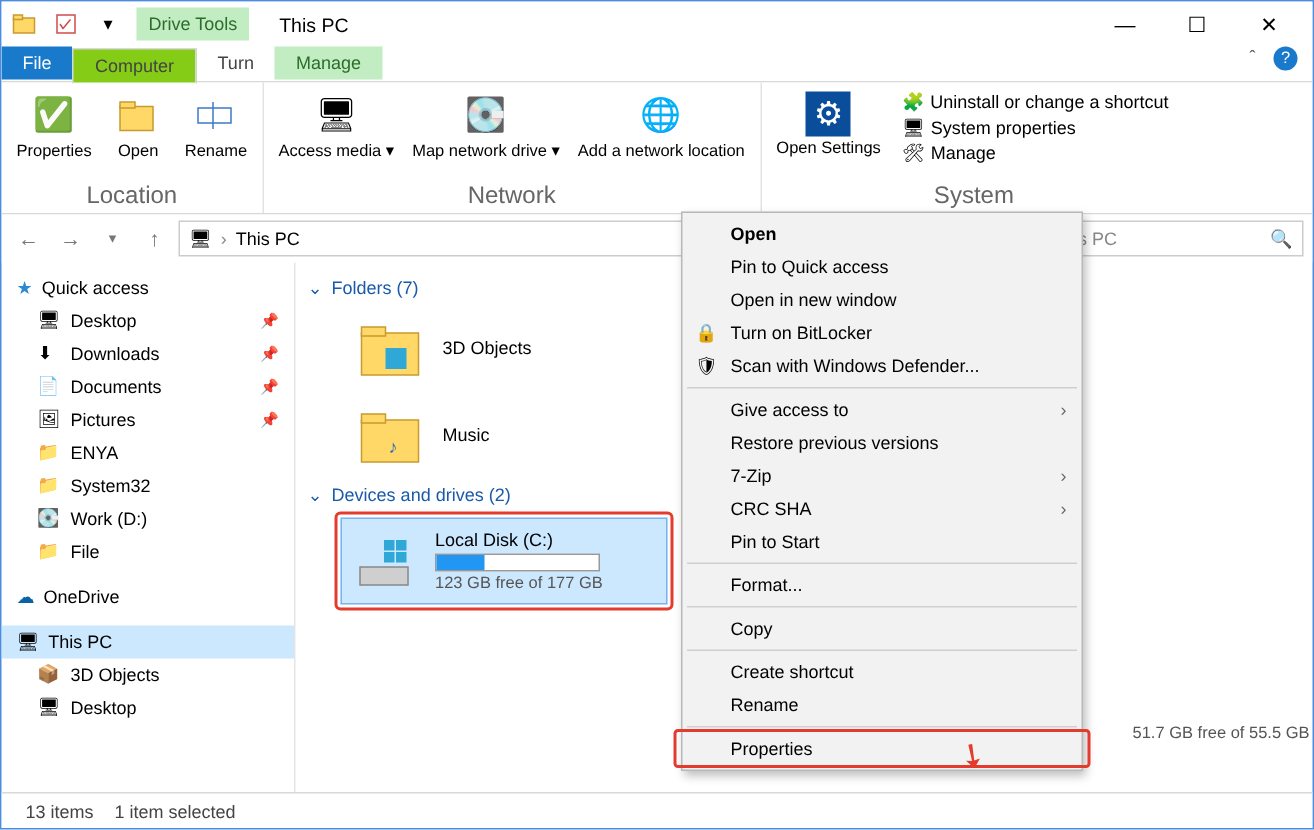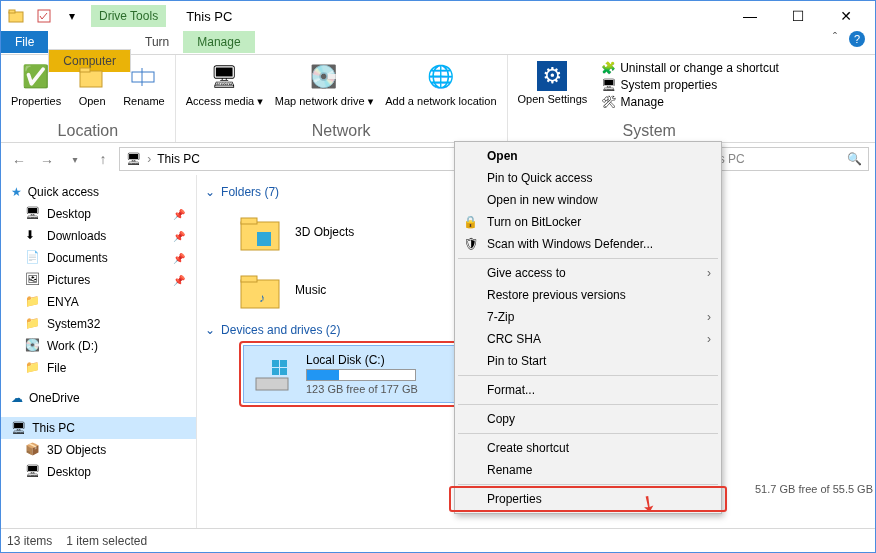--- a/index.html
+++ b/index.html
@@ -9,21 +9,21 @@
 .titlebar .qat { display: flex; gap: 6px; align-items: center; }
 .titlebar .qat .qicon { width: 22px; height: 22px; display: flex; align-items: center; justify-content: center; }
 .titlebar .drive-tools { background: #c2ecc2; color: #2c6d2c; padding: 4px 8px; margin-left: 8px; }
 .titlebar .title { margin-left: 20px; font-size: 13px; }
 .titlebar .winbtns { margin-left: auto; display: flex; gap: 18px; padding-right: 10px; }
 .titlebar .winbtns div { width: 30px; height: 22px; display: flex; align-items: center; justify-content: center; font-size: 14px; }
 
 .tabbar { height: 24px; display: flex; align-items: flex-start; background: #fff; border-bottom: 1px solid #d8d8d8; }
 .tabbar .tab-file { background: #1979ca; color: #fff; padding: 4px 14px; }
 .tabbar .tab { padding: 4px 14px; color: #444; }
-.tabbar .tab.active { border: 1px solid #d8d8d8; border-bottom: 1px solid #fff; background: #eab308; position: relative; top: 18px; }
+.tabbar .tab.active { border: 1px solid #d8d8d8; border-bottom: 1px solid #fff; background: #84cc16; position: relative; top: 1px; }
 .tabbar .tab.manage { background: #c2ecc2; color: #2c6d2c; }
 .tabbar .chev { margin-left: auto; padding: 0 12px; color: #555; }
 .tabbar .help { width: 16px; height: 16px; border-radius: 50%; background: #1979ca; color: #fff; display: flex; align-items: center; justify-content: center; margin-right: 10px; font-size: 11px; }
 
 .ribbon { height: 88px; background: #fff; border-bottom: 1px solid #d8d8d8; display: flex; }
 .ribbon .group { border-right: 1px solid #e3e3e3; padding: 4px 6px 14px 6px; display: flex; flex-direction: column; justify-content: space-between; position: relative; }
 .ribbon .group .items { display: flex; gap: 4px; }
 .ribbon .group .lbl { font-size: 16px; text-align: center; color: #666; position: absolute; bottom: 2px; left: 0; right: 0; }
 .ritem { display: flex; flex-direction: column; align-items: center; justify-content: flex-start; min-width: 46px; padding: 2px 4px; }
 .ritem .ricon { width: 32px; height: 32px; display: flex; align-items: center; justify-content: center; font-size: 22px; }
@@ -47,34 +47,34 @@
 .section-hdr { display: flex; align-items: center; gap: 6px; color: #1a5aaa; padding: 4px 2px; font-size: 13px; }
 .folder-grid { display: flex; flex-wrap: wrap; padding-left: 36px; }
 .fcell { display: flex; align-items: center; gap: 12px; width: 220px; height: 58px; }
 .fcell .ficon { width: 44px; height: 44px; }
 .drive-grid { padding-left: 4px; }
 .drive { display: flex; align-items: center; gap: 12px; width: 218px; padding: 6px; border: 1px solid #7eb3f0; background: #cce8ff; }
 .drive .dicon { width: 44px; height: 44px; display: flex; align-items: center; justify-content: center; font-size: 30px; }
 .drive .dinfo { flex: 1; }
 .drive .dbar { width: 110px; height: 12px; border: 1px solid #999; background: #fff; margin: 2px 0; }
 .drive .dbar .dfill { height: 100%; background: #2196f3; }
-.drive-wrap { border: 2px solid #e43b2f; padding: 2px; border-radius: 4px; display: inline-block; margin-left: 32px; }
+.drive-wrap { border: 2px solid #e43b2f; padding: 2px; border-radius: 4px; display: inline-block; margin-left: 16px; }
 
 .second-drive-text { position: absolute; left: 558px; top: 308px; color: #555; font-size: 11px; }
 
 .ctxmenu { position: absolute; left: 453px; top: 140px; width: 268px; background: #f2f2f2; border: 1px solid #b8b8b8; box-shadow: 2px 3px 6px rgba(0,0,0,0.25); padding: 3px 2px; z-index: 50; }
 .ctxmenu .mi { display: flex; align-items: center; padding: 4px 8px 4px 30px; position: relative; font-size: 12px; }
 .ctxmenu .mi .mic { position: absolute; left: 6px; width: 16px; text-align: center; font-size: 12px; }
 .ctxmenu .mi .arr { margin-left: auto; color: #666; }
 .ctxmenu .sep { height: 1px; background: #cfcfcf; margin: 3px 1px; }
 .ctxmenu .mi.bold { font-weight: 600; }
 .ctxmenu .mi.highlight::after { content: ""; position: absolute; left: -8px; right: -8px; top: -2px; bottom: -2px; border: 2px solid #e43b2f; border-radius: 3px; pointer-events: none; }
 .red-arrow { position: absolute; left: 638px; top: 490px; color: #e43b2f; font-size: 22px; transform: rotate(35deg); z-index: 60; }
 
-.statusbar { height: 24px; border-top: 1px solid #d8d8d8; display: flex; align-items: center; padding: 0 6px; gap: 14px; color: #444; position: absolute; bottom: 0; left: 0; right: 0; background: #fff; }
+.statusbar { height: 24px; border-top: 1px solid #d8d8d8; display: flex; align-items: center; padding: 0 16px; gap: 14px; color: #444; position: absolute; bottom: 0; left: 0; right: 0; background: #fff; }
 
 svg.folder { width: 44px; height: 44px; }
 .smicon { width: 16px; height: 16px; flex: 0 0 16px; }
 </style>
 </head>
 <body>
 
 <div class="titlebar">
   <div class="qat">
     <div class="qicon">

